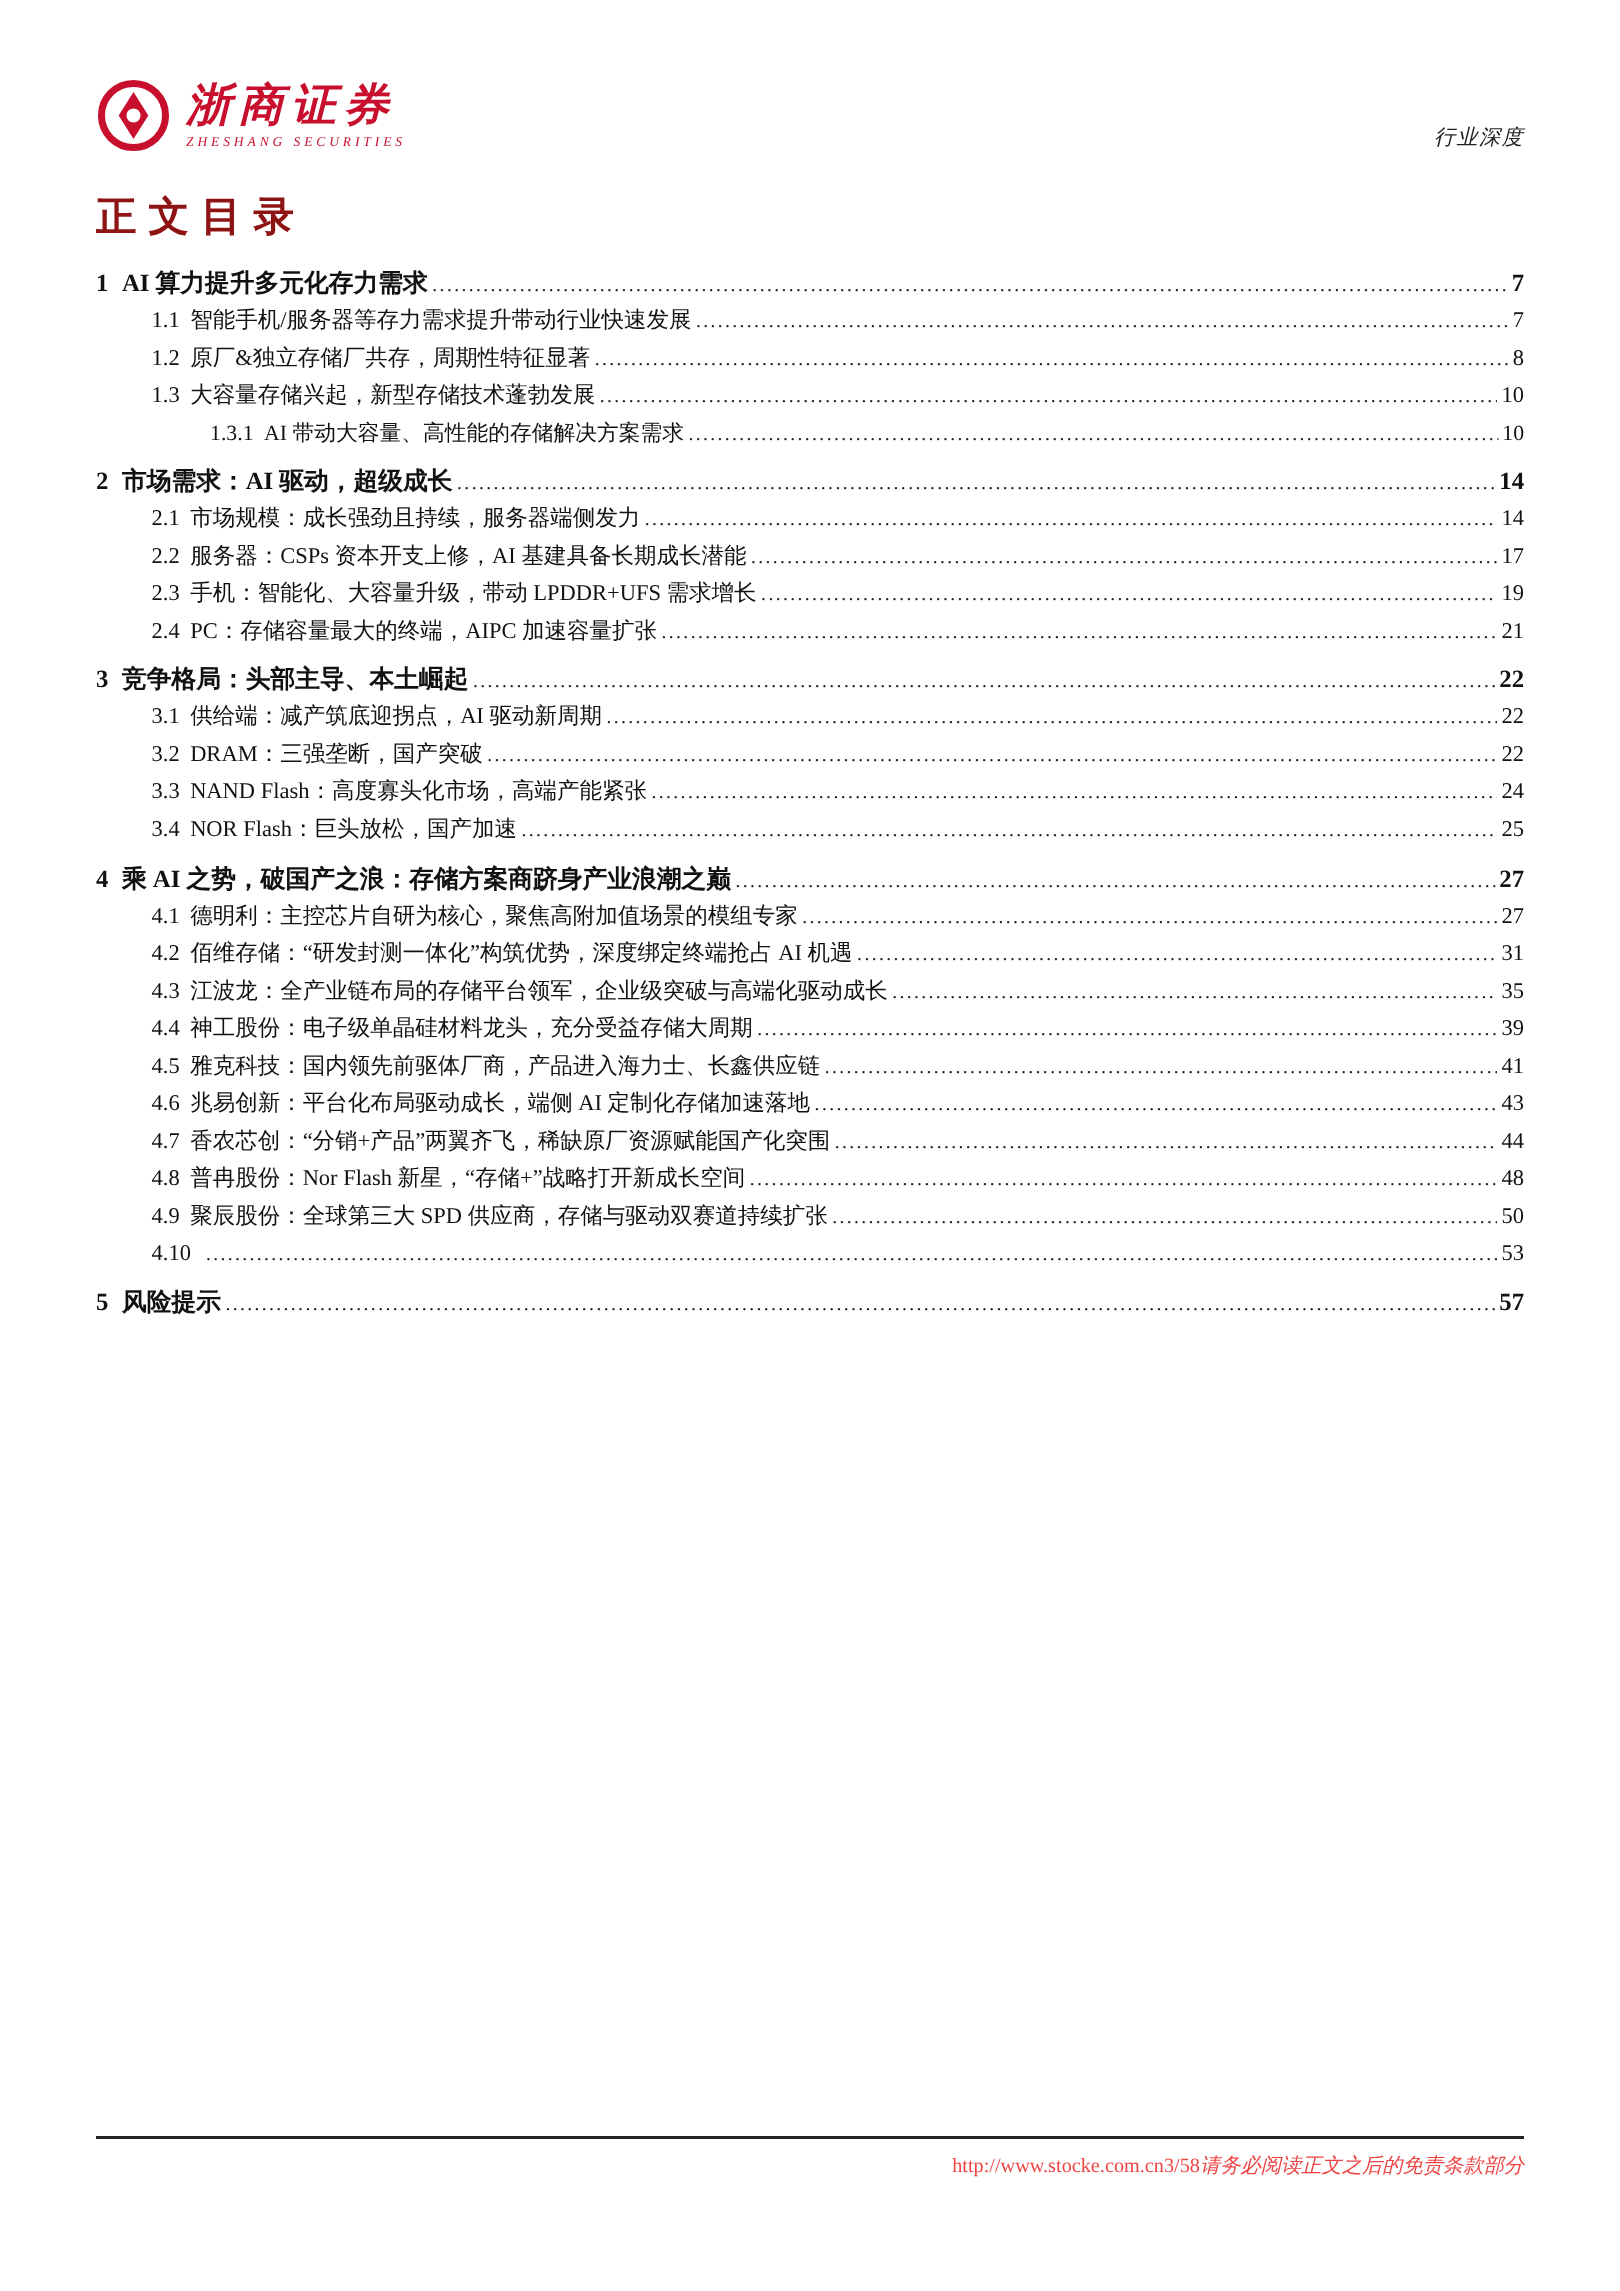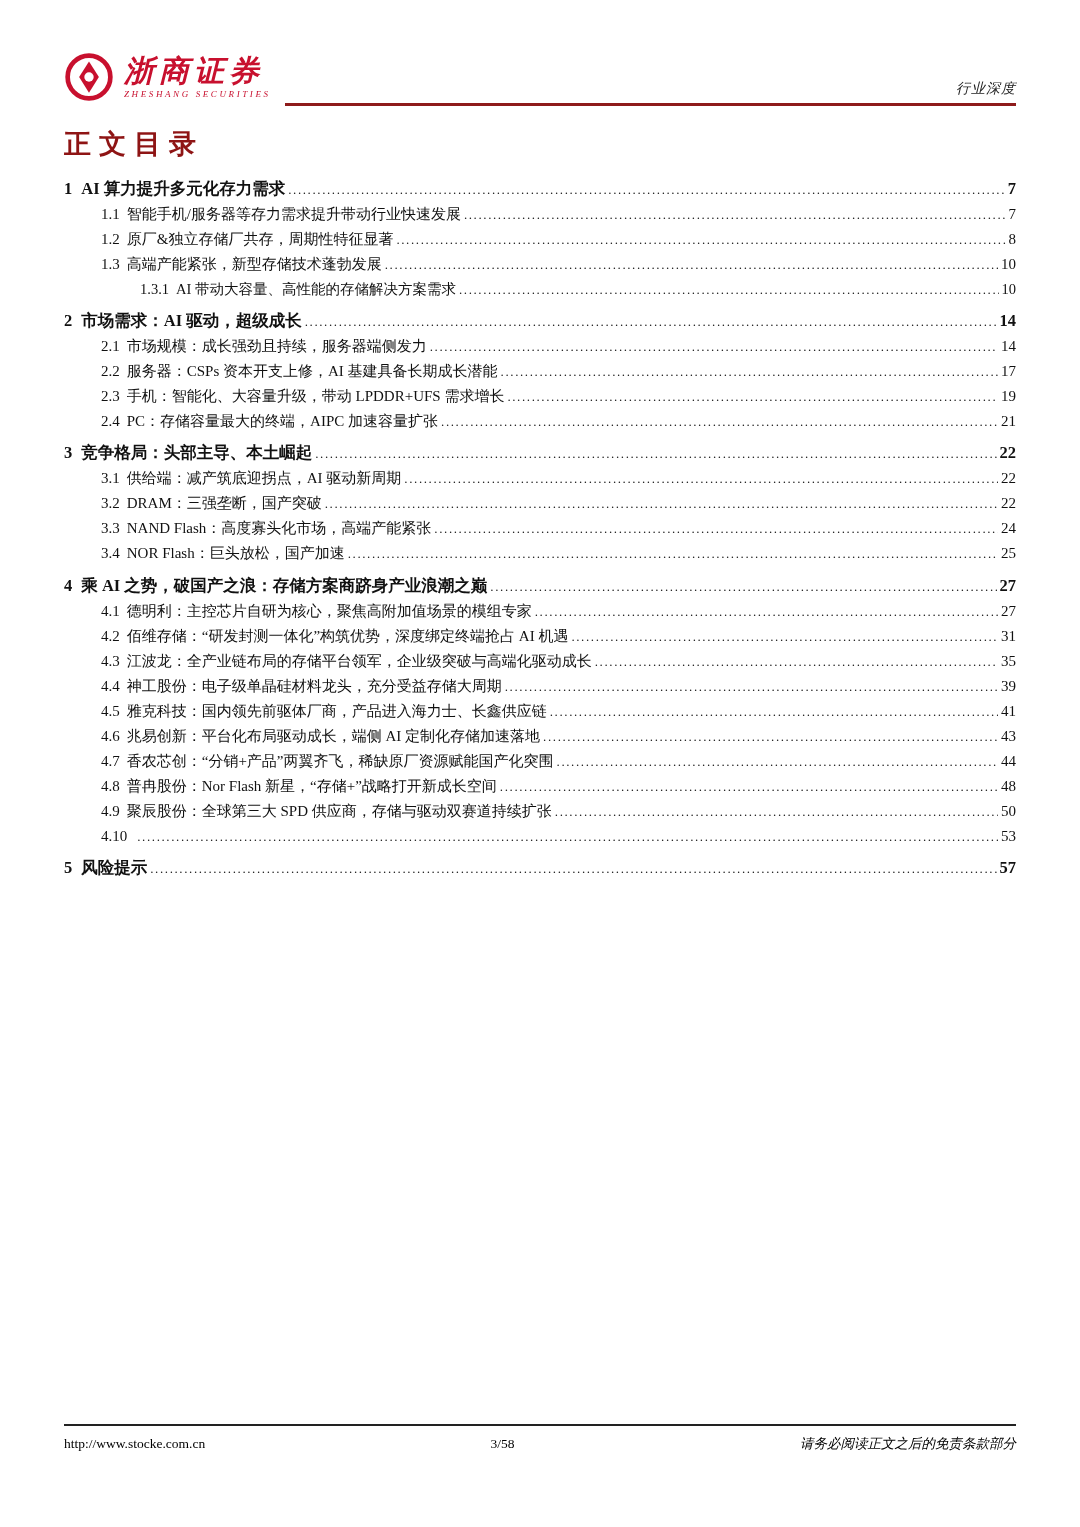--- a/index.html
+++ b/index.html
@@ -22,21 +22,21 @@
   .logo-mark { width: 50px; height: 50px; }
   .brand-text { display: flex; flex-direction: column; }
   .brand-cn {
     font-size: 30px; font-weight: bold; color: #c8102e;
     letter-spacing: 5px; line-height: 1.05;
   }
   .brand-en {
     font-size: 9px; color: #c8102e; letter-spacing: 2.6px; margin-top: 2px;
     font-family: "Liberation Serif", serif;
   }
-  .header-right { flex: 1; margin-left: 14px; display: flex; flex-direction: column; justify-content: flex-end; }
+  .header-right { flex: 1; margin-left: 14px; display: flex; flex-direction: row; justify-content: flex-end; }
   .header-tag {
     text-align: right; font-size: 14px; color: #222; margin-bottom: 5px;
     letter-spacing: 1px;
   }
   .red-rule { height: 3px; background: #8e1b1b; }
 
   
   .page-title {
     margin-top: 20px;
     text-align: left;
@@ -62,22 +62,22 @@
   .toc-dots::after {
     content: "..........................................................................................................................................................................................................";
     font-size: 13px; letter-spacing: 1.6px;
   }
   .toc-page { white-space: nowrap; }
 
   
   .footer { position: absolute; left: 64px; right: 64px; top: 1424px; }
   .footer-rule { height: 1.5px; background: #222; margin-bottom: 9px; }
   .footer-row {
-    display: flex; justify-content: space-between; align-items: baseline;
-    font-size: 13.5px; color: #000000;
+    display: flex; justify-content: flex-end; align-items: baseline;
+    font-size: 13.5px; color: #ef4444;
   }
   .footer-disclaimer { font-style: italic; }
 </style>
 </head>
 <body>
 
 <div class="content">
 
   <div class="header">
     <div class="brand">
@@ -113,21 +113,21 @@
         <span class="toc-page">7</span>
       </div>
       <div class="toc-row lv2">
         <span class="toc-num">1.2</span>
         <span class="toc-label">原厂&amp;独立存储厂共存，周期性特征显著</span>
         <span class="toc-dots"></span>
         <span class="toc-page">8</span>
       </div>
       <div class="toc-row lv2">
         <span class="toc-num">1.3</span>
-        <span class="toc-label">高端产能紧张，新型存储技术蓬勃发展</span>
+        <span class="toc-label">大容量存储兴起，新型存储技术蓬勃发展</span>
         <span class="toc-dots"></span>
         <span class="toc-page">10</span>
       </div>
       <div class="toc-row lv3">
         <span class="toc-num">1.3.1</span>
         <span class="toc-label">AI 带动大容量、高性能的存储解决方案需求</span>
         <span class="toc-dots"></span>
         <span class="toc-page">10</span>
       </div>
       <div class="toc-row lv1">

